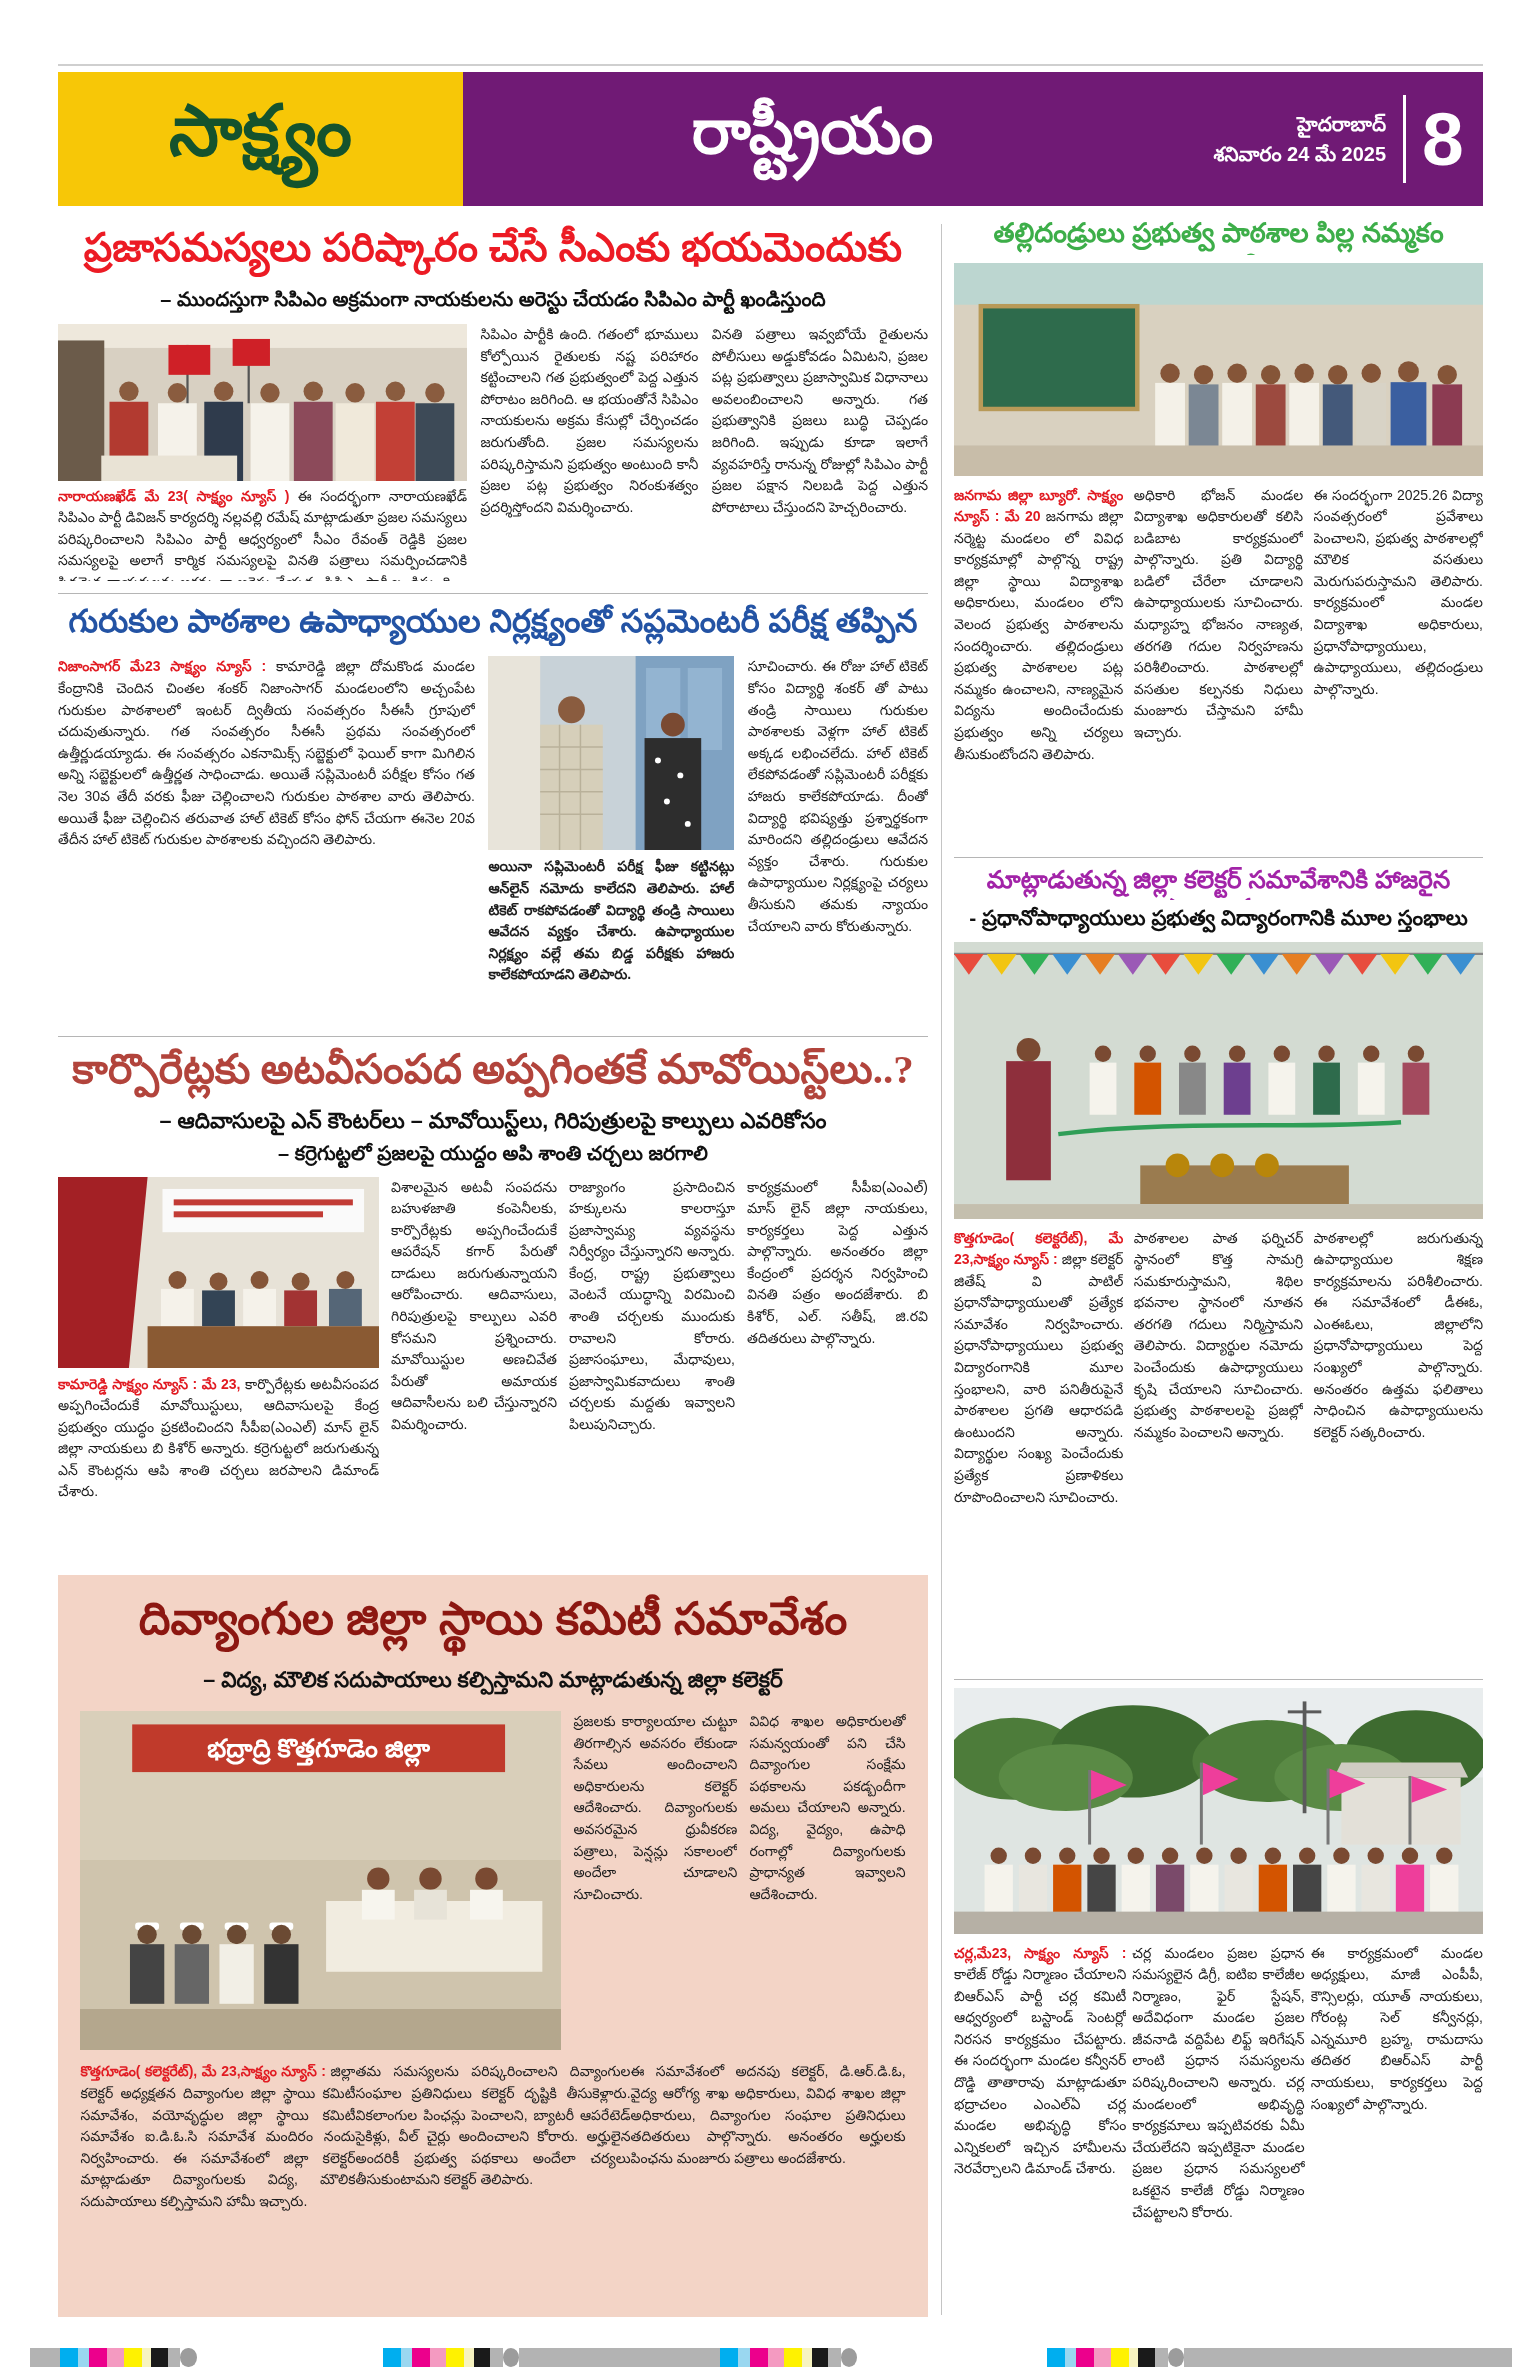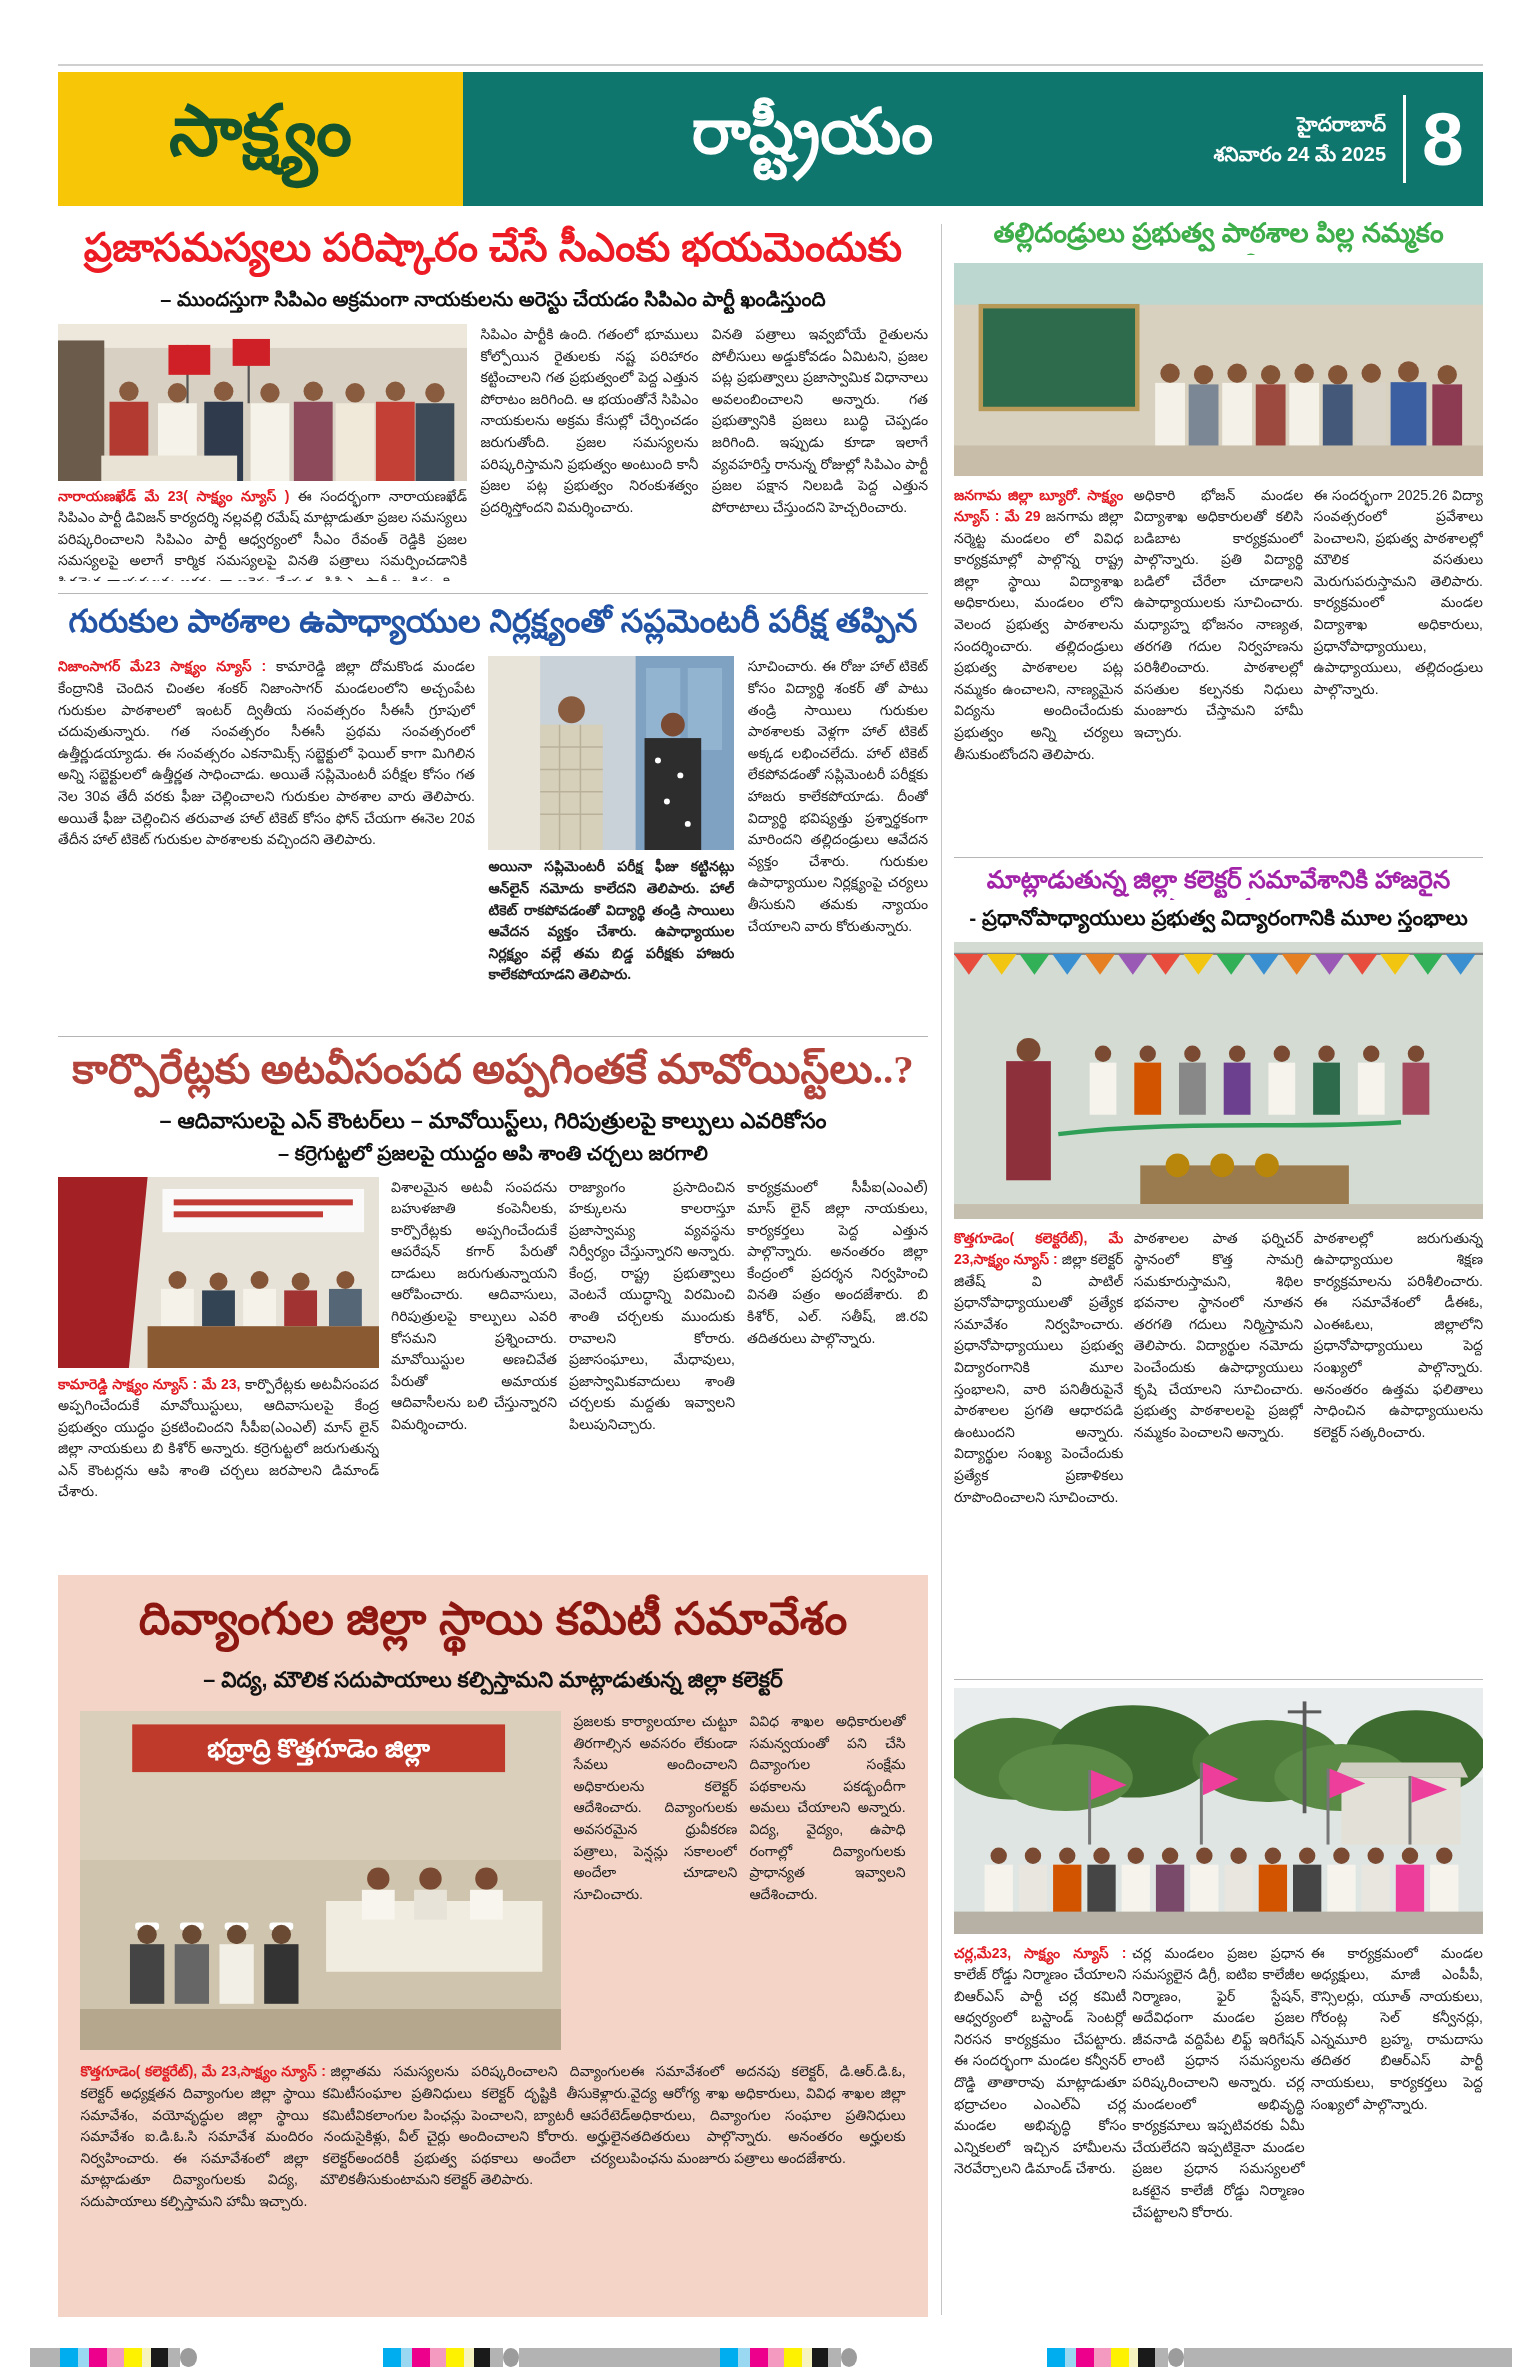--- a/index.html
+++ b/index.html
@@ -4,21 +4,21 @@
 <style>
   html,body{margin:0;padding:0;background:#fff;}
   .page{position:relative;width:1541px;height:2377px;background:#fff;overflow:hidden;
         font-family:"Liberation Sans","DejaVu Sans",sans-serif;color:#1d1d1d;}
   .abs{position:absolute;}
   
   #topline{left:58px;top:64px;width:1425px;height:1.5px;background:#cfcfcf;}
   #masthead{left:58px;top:72px;width:1425px;height:134px;display:flex;}
   .brandbox{width:405px;background:#F7C707;display:flex;align-items:center;justify-content:center;overflow:hidden;}
   .brand{font-size:71px;font-weight:bold;color:#14532d;white-space:nowrap;}
-  .sectionbox{flex:1;background:#0f766e;position:relative;overflow:hidden;}
+  .sectionbox{flex:1;background:#701a75;position:relative;overflow:hidden;}
   .section-title{position:absolute;left:0;top:0;bottom:0;right:321px;display:flex;align-items:center;justify-content:center;
                  color:#fff;font-size:63px;font-weight:bold;white-space:nowrap;}
   .mast-right{position:absolute;right:19.4px;top:0;bottom:0;display:flex;align-items:center;gap:16.4px;}
   .citydate{text-align:right;color:#fff;font-size:20px;font-weight:bold;line-height:1.5;white-space:nowrap;}
   .mast-div{width:3px;height:88px;background:#fff;}
   .pagenum{color:#fff;font-size:75px;font-weight:bold;line-height:1;}
   
   .hl{font-weight:bold;text-align:center;overflow:hidden;line-height:1.15;}
   .h-red{color:#EC1B24;}
   .h-green{color:#3DAE49;}
@@ -254,21 +254,21 @@
       <circle cx="560" cy="148" r="13" fill="#855538"></circle>
         <rect x="540" y="161" width="40" height="92" fill="#d8d3c6"></rect>
       <circle cx="610" cy="146" r="14" fill="#855538"></circle>
         <rect x="586" y="160" width="48" height="94" fill="#3b5fa0"></rect>
       <circle cx="662" cy="150" r="13" fill="#855538"></circle>
         <rect x="642" y="163" width="40" height="90" fill="#8c3b52"></rect>
       <rect y="245" width="710" height="41" fill="#c8bda9"></rect>
     </svg>
     <div class="cols" style="gap:10.4px;margin-top:9px;height:358px;">
       <p class="bt" style="flex:1;height:358px;">
-        <b class="dl">జనగామ జిల్లా బ్యూరో. సాక్ష్యం న్యూస్ : మే 29</b>
+        <b class="dl">జనగామ జిల్లా బ్యూరో. సాక్ష్యం న్యూస్ : మే 20</b>
         <span>జనగామ జిల్లా నర్మెట్ట మండలం లో వివిధ కార్యక్రమాల్లో పాల్గొన్న రాష్ట్ర జిల్లా స్థాయి విద్యాశాఖ అధికారులు, మండలం లోని వెలంద ప్రభుత్వ పాఠశాలను సందర్శించారు. తల్లిదండ్రులు ప్రభుత్వ పాఠశాలల పట్ల నమ్మకం ఉంచాలని, నాణ్యమైన విద్యను అందించేందుకు ప్రభుత్వం అన్ని చర్యలు తీసుకుంటోందని తెలిపారు.</span>
       </p>
       <p class="bt" style="flex:1;height:358px;">అధికారి భోజన్ మండల విద్యాశాఖ అధికారులతో కలిసి బడిబాట కార్యక్రమంలో పాల్గొన్నారు. ప్రతి విద్యార్థి బడిలో చేరేలా చూడాలని ఉపాధ్యాయులకు సూచించారు. మధ్యాహ్న భోజనం నాణ్యత, తరగతి గదుల నిర్వహణను పరిశీలించారు. పాఠశాలల్లో వసతుల కల్పనకు నిధులు మంజూరు చేస్తామని హామీ ఇచ్చారు.</p>
       <p class="bt" style="flex:1;height:358px;">ఈ సందర్భంగా 2025.26 విద్యా సంవత్సరంలో ప్రవేశాలు పెంచాలని, ప్రభుత్వ పాఠశాలల్లో మౌలిక వసతులు మెరుగుపరుస్తామని తెలిపారు. కార్యక్రమంలో మండల విద్యాశాఖ అధికారులు, ప్రధానోపాధ్యాయులు, ఉపాధ్యాయులు, తల్లిదండ్రులు పాల్గొన్నారు.</p>
     </div>
   </div>
 
   <div class="abs" id="artF">
     <div class="hl h-purple" style="font-size:24.6px;height:34px;margin-top:7.5px;">మాట్లాడుతున్న జిల్లా కలెక్టర్ సమావేశానికి హాజరైన ఉపాధ్యాయులు</div>
     <div class="sub" style="font-size:21px;height:30px;margin-top:4.5px;">- ప్రధానోపాధ్యాయులు ప్రభుత్వ విద్యారంగానికి మూల స్తంభాలు</div>

